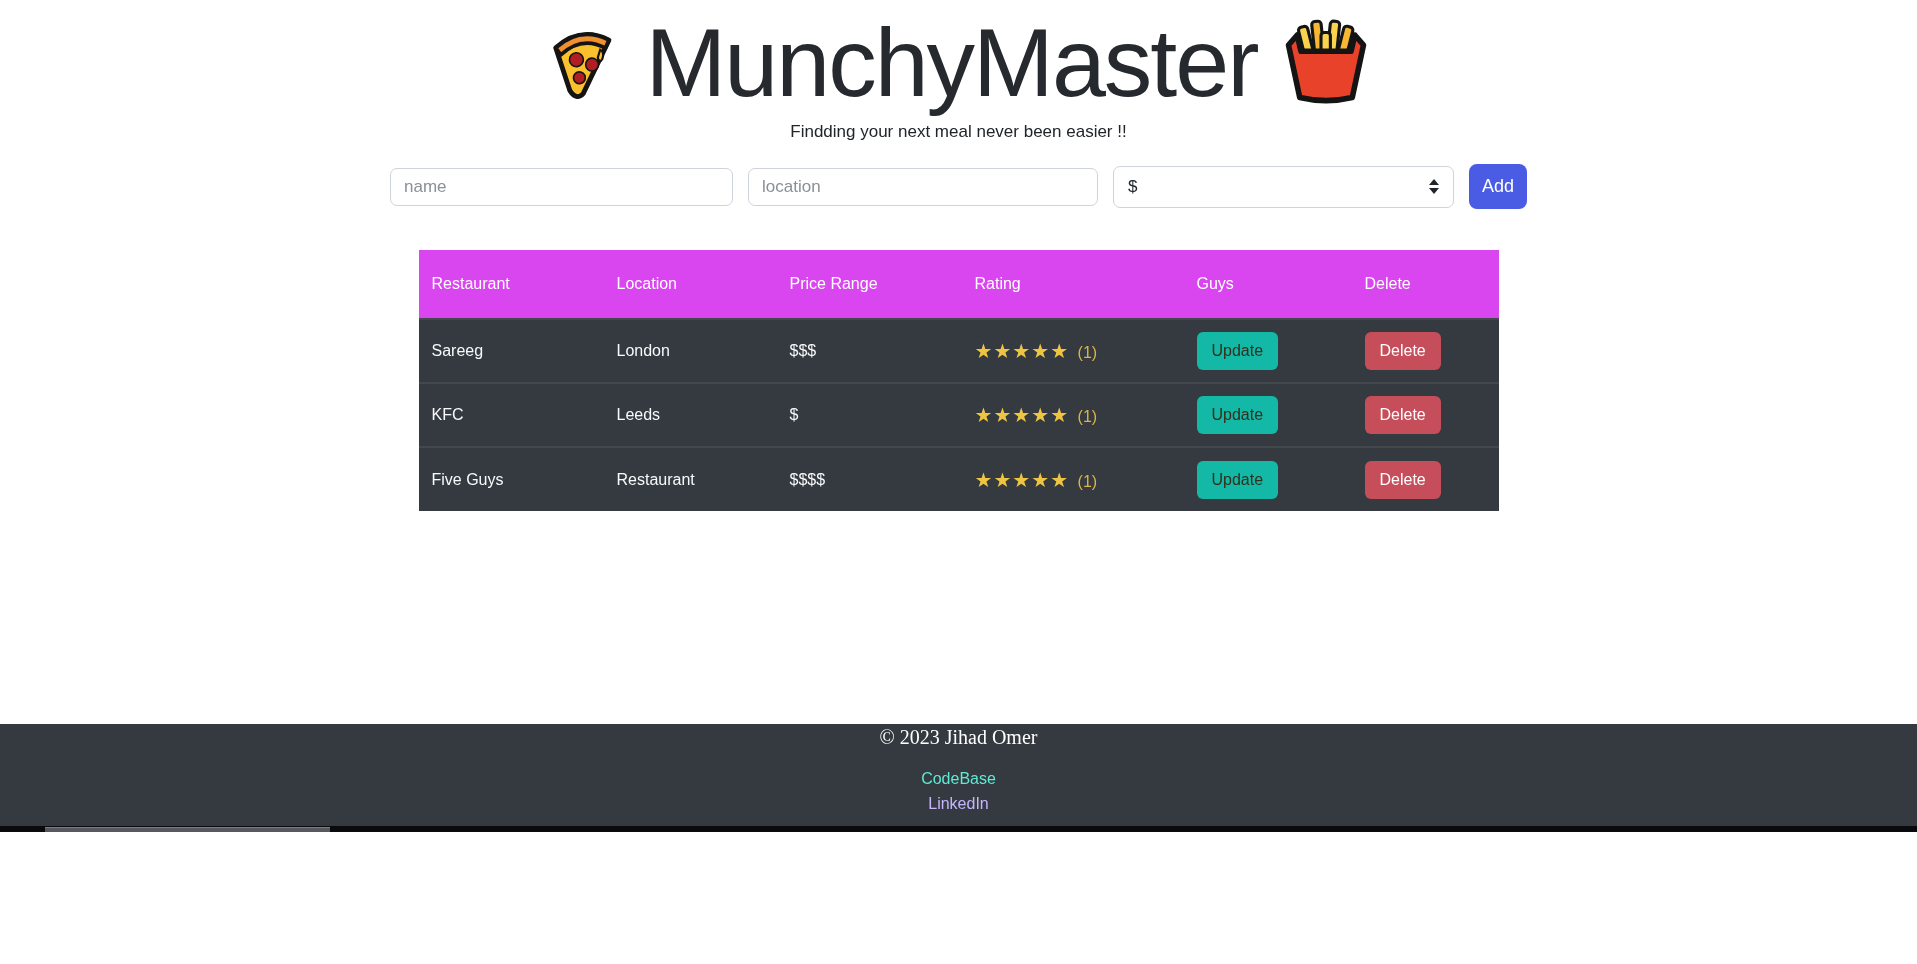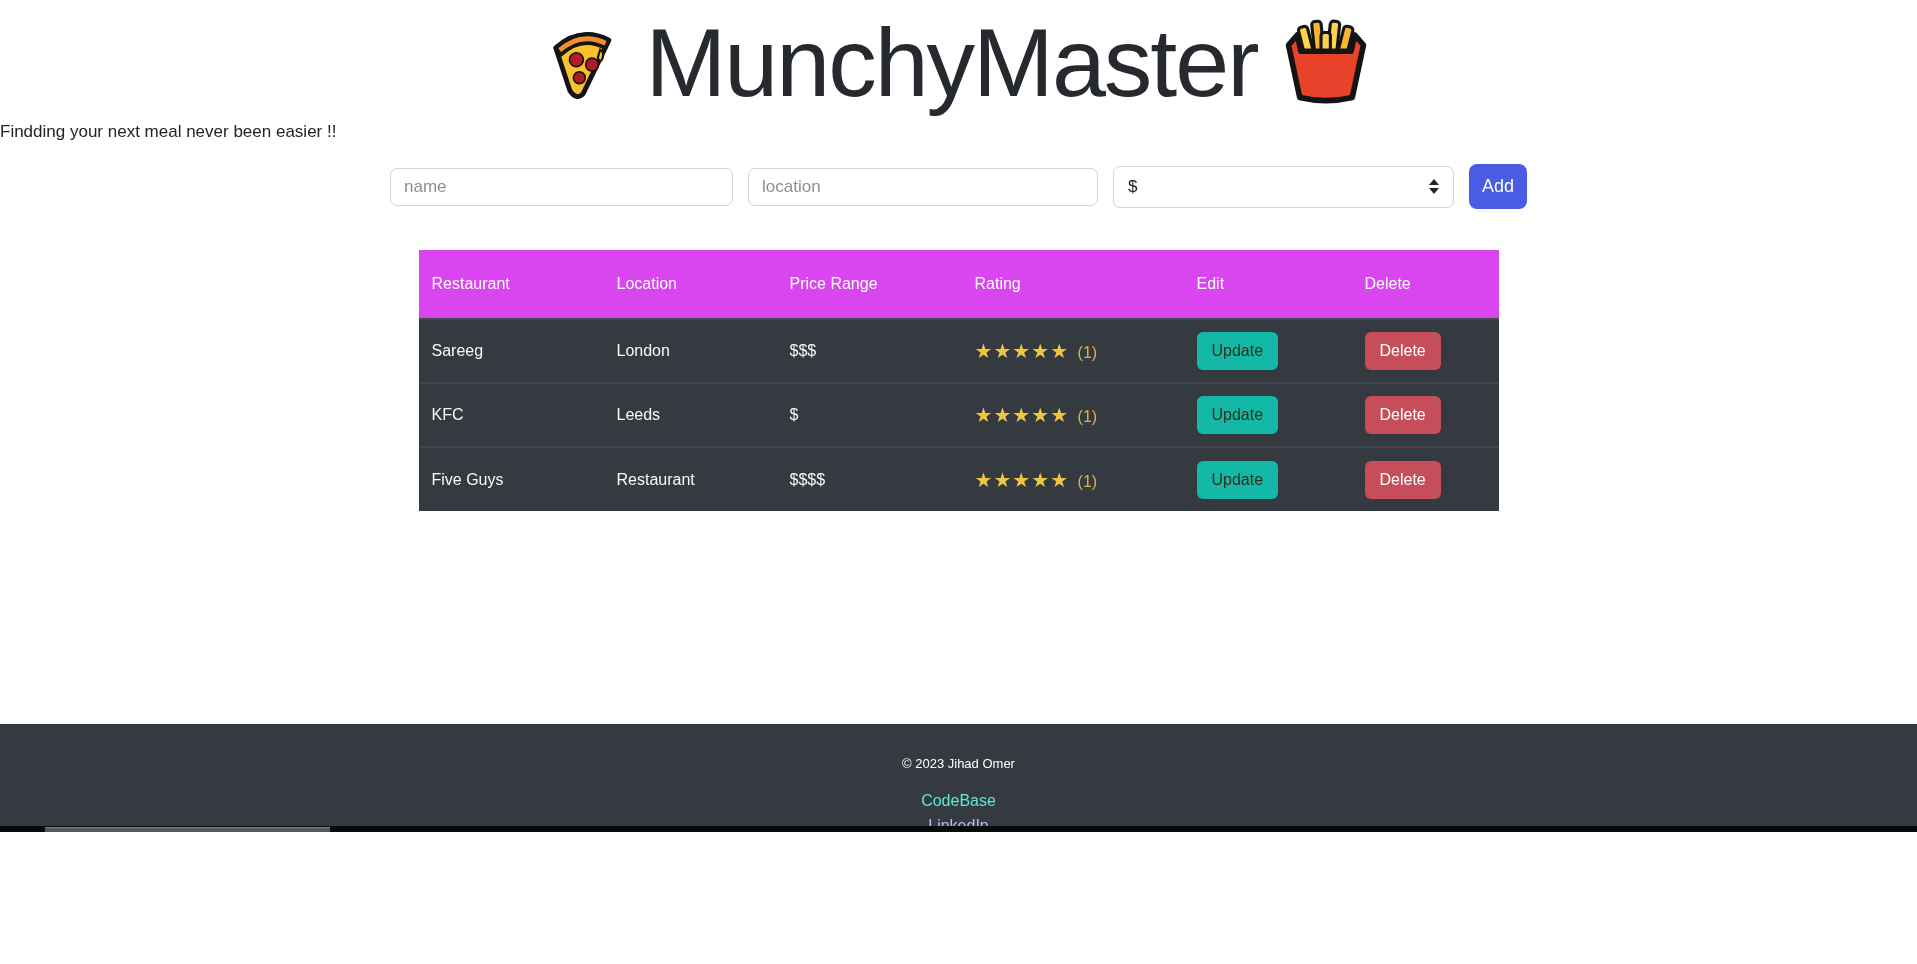--- a/index.html
+++ b/index.html
@@ -15,21 +15,21 @@
   
   .hero { display:flex; justify-content:center; align-items:center; gap:18px; padding-top:6px; height:118px; }
   .brand-title {
     font-size:97px;
     font-weight:200;
     letter-spacing:-2px;
     color:#26292e;
     line-height:1;
   }
   .emoji { display:block; }
-  .subtitle { font-size:17px; color:#212529; margin-top:4px; }
+  .subtitle { text-align:center; font-size:17px; color:#212529; margin-top:4px; }
 
   
   .form-row { display:flex; justify-content:center; align-items:center; gap:15px; margin-top:22px; }
   .txt-input {
     width:343px; height:38px;
     border:1px solid #ced4da; border-radius:7px;
     font-size:17px; color:#495057; padding:0 13px;
     outline:none; font-family:"Liberation Sans", sans-serif;
   }
   .txt-input::placeholder { color:#8a9097; }
@@ -79,21 +79,21 @@
     background:#c64d5a; color:#ffffff; border:none; border-radius:6px;
     font-size:16px; padding:10px 15px; cursor:pointer;
     font-family:"Liberation Sans", sans-serif;
   }
 
   
   .footer {
     position:absolute; left:0; right:0; bottom:6px; height:102px;
     background:#343a40; text-align:center; color:#ffffff;
   }
-  .copyright { font-size:13px; padding-top:32px; }
+  .copyright { font-size:20px; padding-top:2px;font-family:Liberation Serif, serif; }
   .footer-links { margin-top:17px; }
   .footer-links a { display:block; font-size:16px; line-height:25px; text-decoration:none; cursor:pointer; }
   .link-codebase { color:#5eead4; }
   .link-linkedin { color:#c4b5fd; }
 
   
   .hscroll { position:absolute; left:0; right:0; bottom:0; height:6px; background:#0a0a0c; }
   .hscroll-thumb { position:absolute; left:45px; top:1px; width:285px; height:5px; background:#55585e; border-top:1px solid #7b7e84; }
 </style>
 </head>
@@ -152,21 +152,21 @@
         <col class="c4">
         <col class="c5">
         <col class="c6">
       </colgroup>
     <thead>
       <tr>
         <th>Restaurant</th>
         <th>Location</th>
         <th>Price Range</th>
         <th>Rating</th>
-        <th>Edit</th>
+        <th>Guys</th>
         <th>Delete</th>
       </tr>
     </thead>
     <tbody>
       <tr>
         <td>Sareeg</td>
         <td>London</td>
         <td>$$$</td>
         <td>
           <span class="stars">★★★★★</span>

